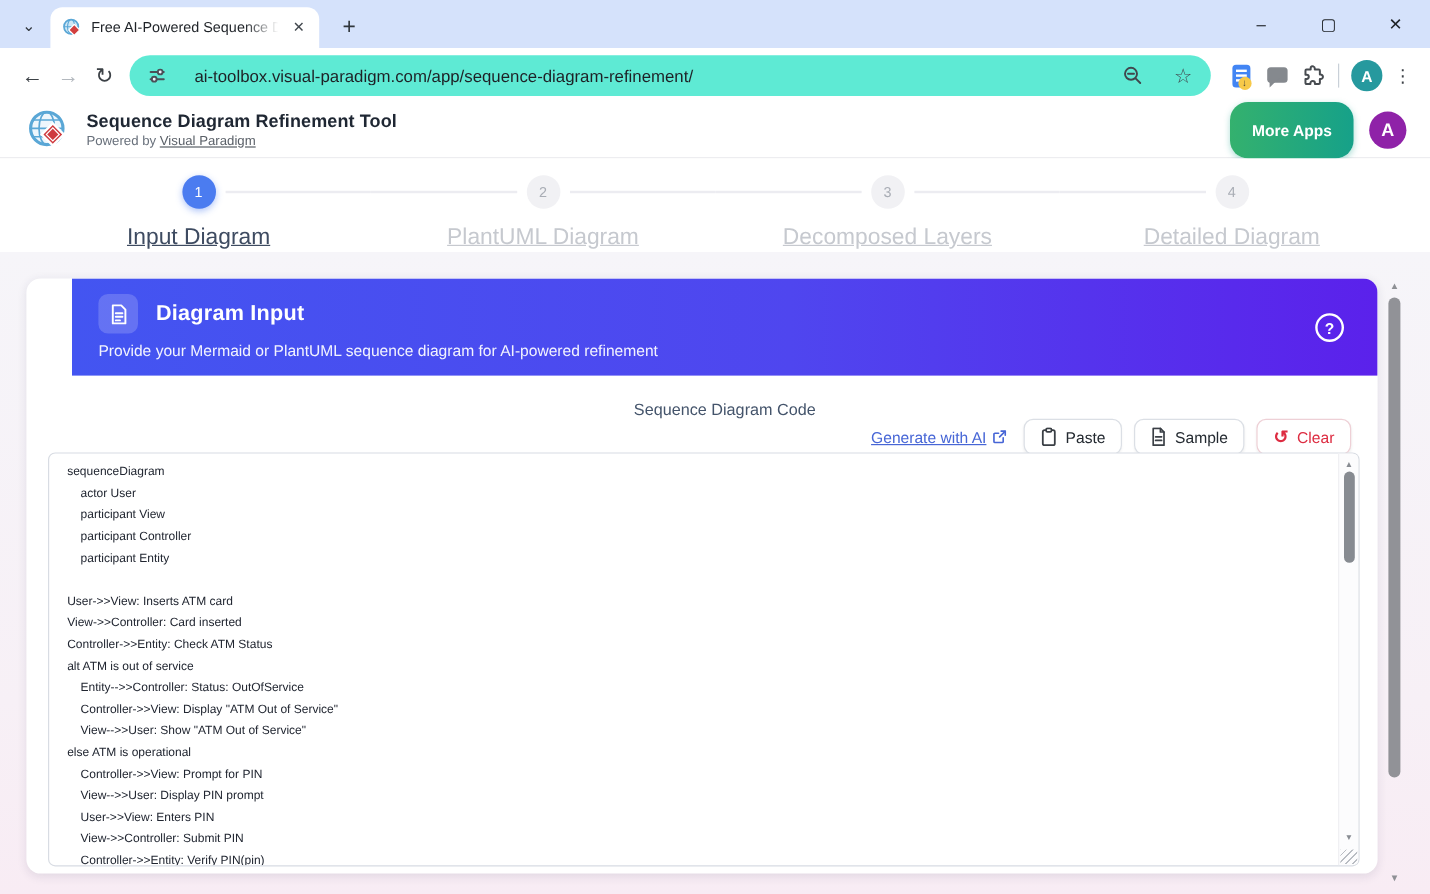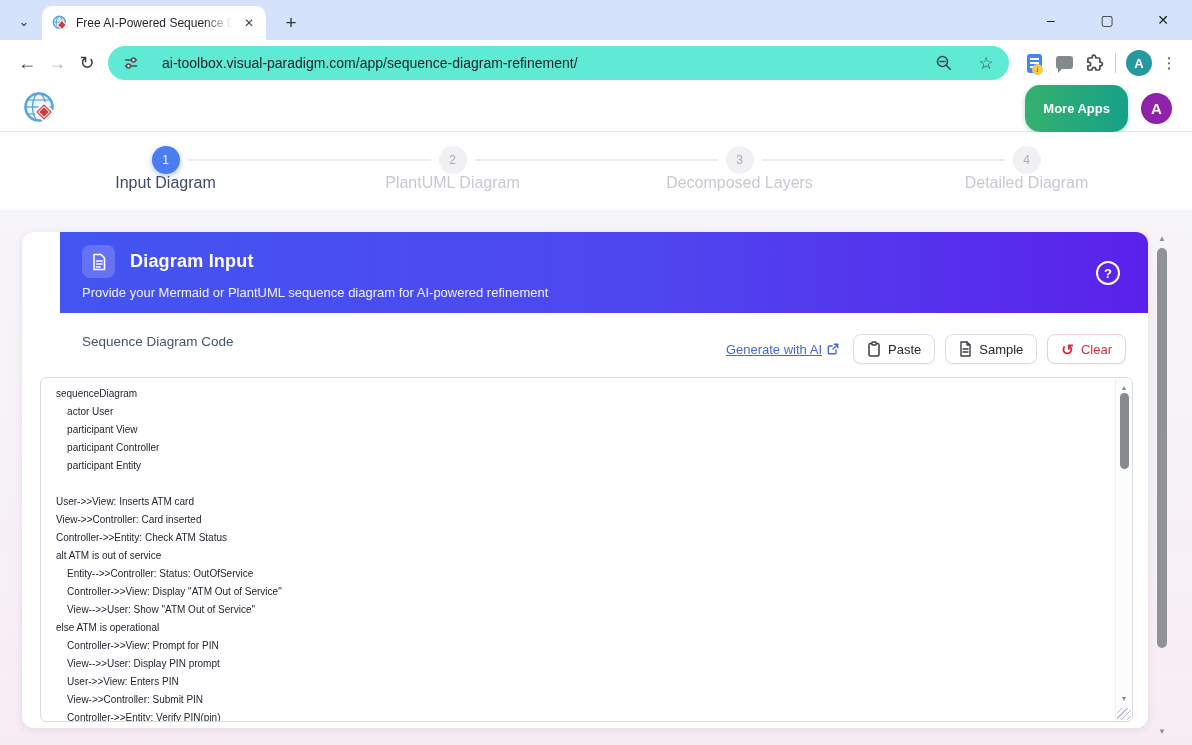--- a/index.html
+++ b/index.html
@@ -42,35 +42,35 @@
   .more-apps { height:47px; padding:0 18px; border:none; border-radius:15px; background:linear-gradient(90deg,#34b16e,#16a189); color:#fff; font-size:13px; font-weight:bold; font-family:inherit; display:flex; align-items:center; box-shadow:0 2px 5px rgba(22,161,137,.35); }
   .purple-avatar { width:31px; height:31px; border-radius:50%; background:#8f22a8; color:#fff; font-weight:bold; font-size:15px; display:flex; align-items:center; justify-content:center; margin-left:13px; }
 
   
   .stepper { position:absolute; left:0; top:132px; width:1192px; height:78px; background:#fff; display:flex; padding:0 22px; }
   .step { flex:1; display:flex; flex-direction:column; align-items:center; position:relative; padding-top:14px; }
   .step-line { position:absolute; top:27px; height:2px; background:#ececf1; width:calc(50% - 22px); }
   .step-line.left { left:0; } .step-line.right { right:0; }
   .step-circle { width:28px; height:28px; border-radius:50%; background:#f1f1f4; color:#a9adb5; font-size:12px; display:flex; align-items:center; justify-content:center; z-index:1; }
   .step.active .step-circle { background:#4b7cf0; color:#fff; box-shadow:0 2px 6px rgba(75,124,240,.45); }
-  .step-label { font-size:16px; color:#c6c9cf; }
+  .step-label { margin-top:13px; font-size:19px; color:#c6c9cf;text-decoration:underline; }
   .step.active .step-label { color:#3e4b61; }
 
   
   .content { position:absolute; left:0; top:210px; width:1192px; height:535px; background:linear-gradient(180deg,#f6f5f9 0%,#f7f0f6 70%,#f8ecf4 100%); }
   .card { position:absolute; left:22px; top:22px; width:1126px; height:496px; background:#fff; border-radius:12px; box-shadow:0 2px 8px rgba(40,40,80,.10); overflow:hidden;padding-left:38px; }
 
   .banner { height:81px; background:linear-gradient(90deg,#4355f1 0%,#4f46ef 55%,#5b21eb 100%); padding:13px 22px 0 22px; position:relative; color:#fff; }
   .banner-row { display:flex; align-items:center; gap:15px; }
   .banner-chip { width:33px; height:33px; border-radius:8px; background:rgba(255,255,255,.18); display:flex; align-items:center; justify-content:center; }
   .banner-title { font-size:18px; font-weight:bold; letter-spacing:.2px; }
   .banner-sub { margin-top:7px; font-size:13px; color:rgba(255,255,255,.93); }
   .help-btn { position:absolute; right:28px; top:29px; width:24px; height:24px; border-radius:50%; border:2px solid #fff; display:flex; align-items:center; justify-content:center; font-size:13px; font-weight:bold; color:#fff; }
 
-  .code-header { display:flex; align-items:flex-start; margin:21px 22px 0 22px; }
+  .code-header { display:flex; align-items:center; margin:21px 22px 0 22px;flex-direction:column; }
   .section-label { font-size:13.5px; color:#44546b; }
   .actions { margin-left:auto; display:flex; align-items:center; gap:10px; }
   .gen-link { font-size:13px; color:#4766d6; text-decoration:underline; display:flex; align-items:center; gap:5px; cursor:pointer; margin-right:4px; }
   .btn { height:30px; padding:0 13px; background:#fff; border:1px solid #dbdfe5; border-radius:8px; font-size:13px; color:#242a31; font-family:inherit; display:flex; align-items:center; gap:7px; box-shadow:0 1px 2px rgba(0,0,0,.05); }
   .btn.clear { border-color:#eed0d6; color:#dd2c41; }
   .btn.clear .undo-glyph { font-size:15px; font-weight:bold; line-height:1; }
 
   .editor { position:absolute; left:18px; right:15px; top:145px; height:345px; border:1px solid #d8dce3; border-radius:6px; background:#fff; overflow:hidden; }
   .editor pre { position:absolute; left:0; top:0; right:18px; bottom:0; padding:7px 0 0 15px; font-family:Liberation Sans, sans-serif; font-size:10px; line-height:18px; color:#212631; overflow:hidden; }
   .ed-scroll { position:absolute; right:0; top:0; width:17px; bottom:0; background:#fcfcfd; border-left:1px solid #f0f0f3; }
@@ -153,20 +153,24 @@
 <div class="app-header">
   <svg class="vp-logo" viewBox="0 0 37 37">
     <circle cx="17" cy="17" r="13.5" fill="#eef6fc" stroke="#5aa7d6" stroke-width="2.6"></circle>
     <ellipse cx="17" cy="17" rx="6.5" ry="13.5" fill="none" stroke="#5aa7d6" stroke-width="1.4"></ellipse>
     <line x1="3.5" y1="17" x2="30.5" y2="17" stroke="#5aa7d6" stroke-width="1.4"></line>
     <line x1="5.5" y1="10" x2="28.5" y2="10" stroke="#5aa7d6" stroke-width="1.2"></line>
     <line x1="5.5" y1="24" x2="28.5" y2="24" stroke="#5aa7d6" stroke-width="1.2"></line>
     <rect x="15.5" y="15.5" width="13" height="13" transform="rotate(45 22 22)" fill="#cf3a3f" stroke="#fff" stroke-width="2"></rect>
     <rect x="18.2" y="18.2" width="7.6" height="7.6" transform="rotate(45 22 22)" fill="none" stroke="#fff" stroke-width="1"></rect>
   </svg>
+  <div class="hdr-text">
+    <div class="title">Sequence Diagram Refinement Tool</div>
+    <div class="powered"><span>Powered by </span><a>Visual Paradigm</a></div>
+  </div>
   <div class="hdr-spacer"></div>
   <button class="more-apps">More Apps</button>
   <div class="purple-avatar">A</div>
 </div>
 
 <div class="stepper">
   <div class="step active">
     <div class="step-line right"></div>
     <div class="step-circle">1</div>
     <div class="step-label">Input Diagram</div>

